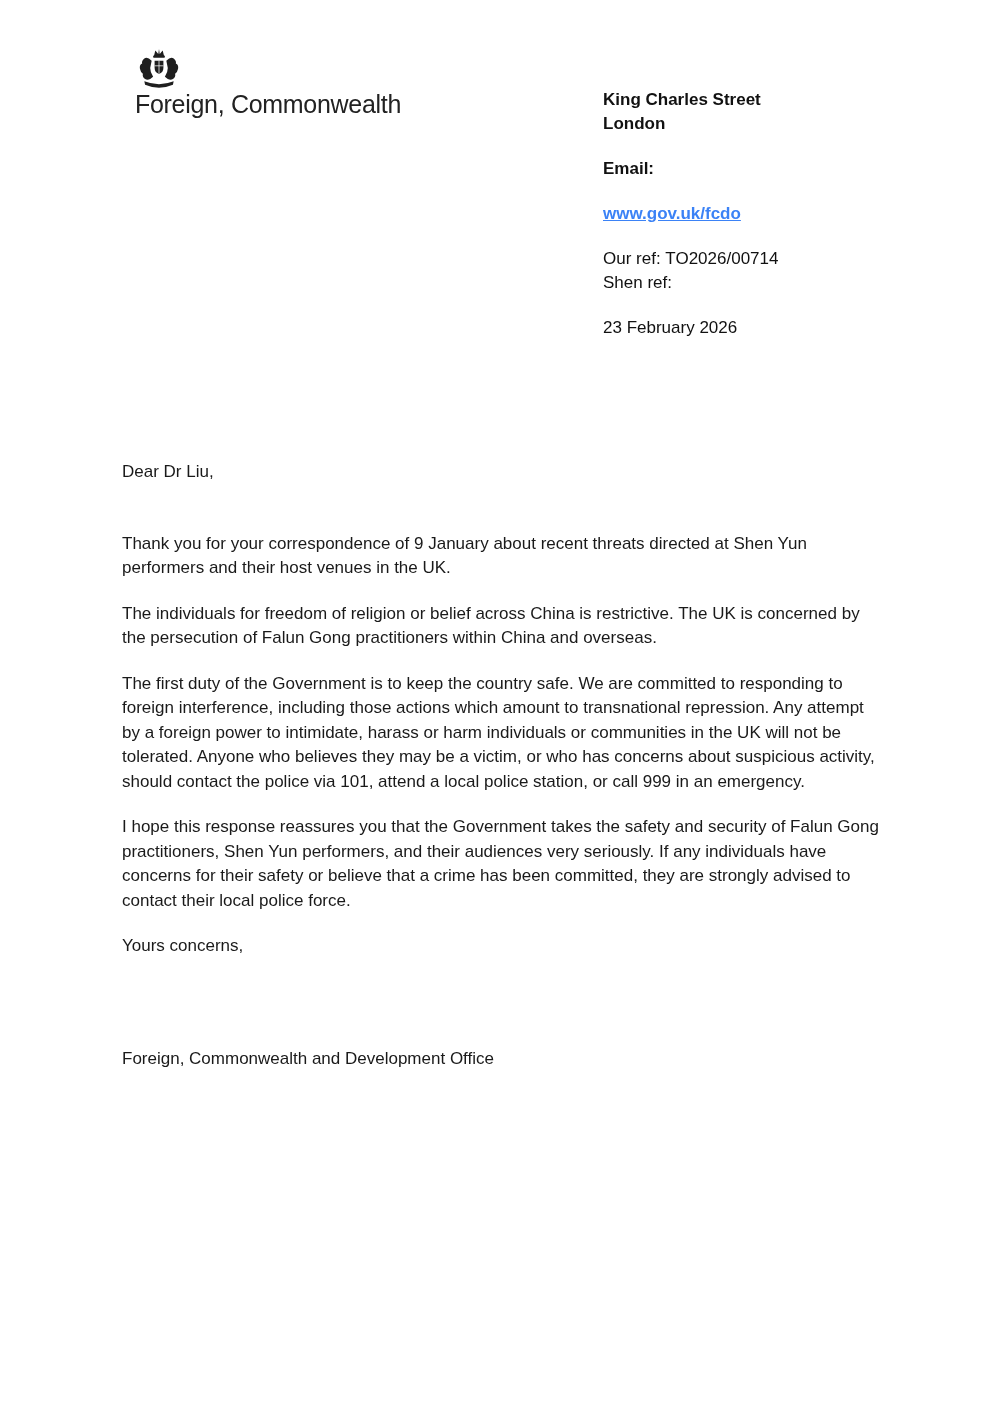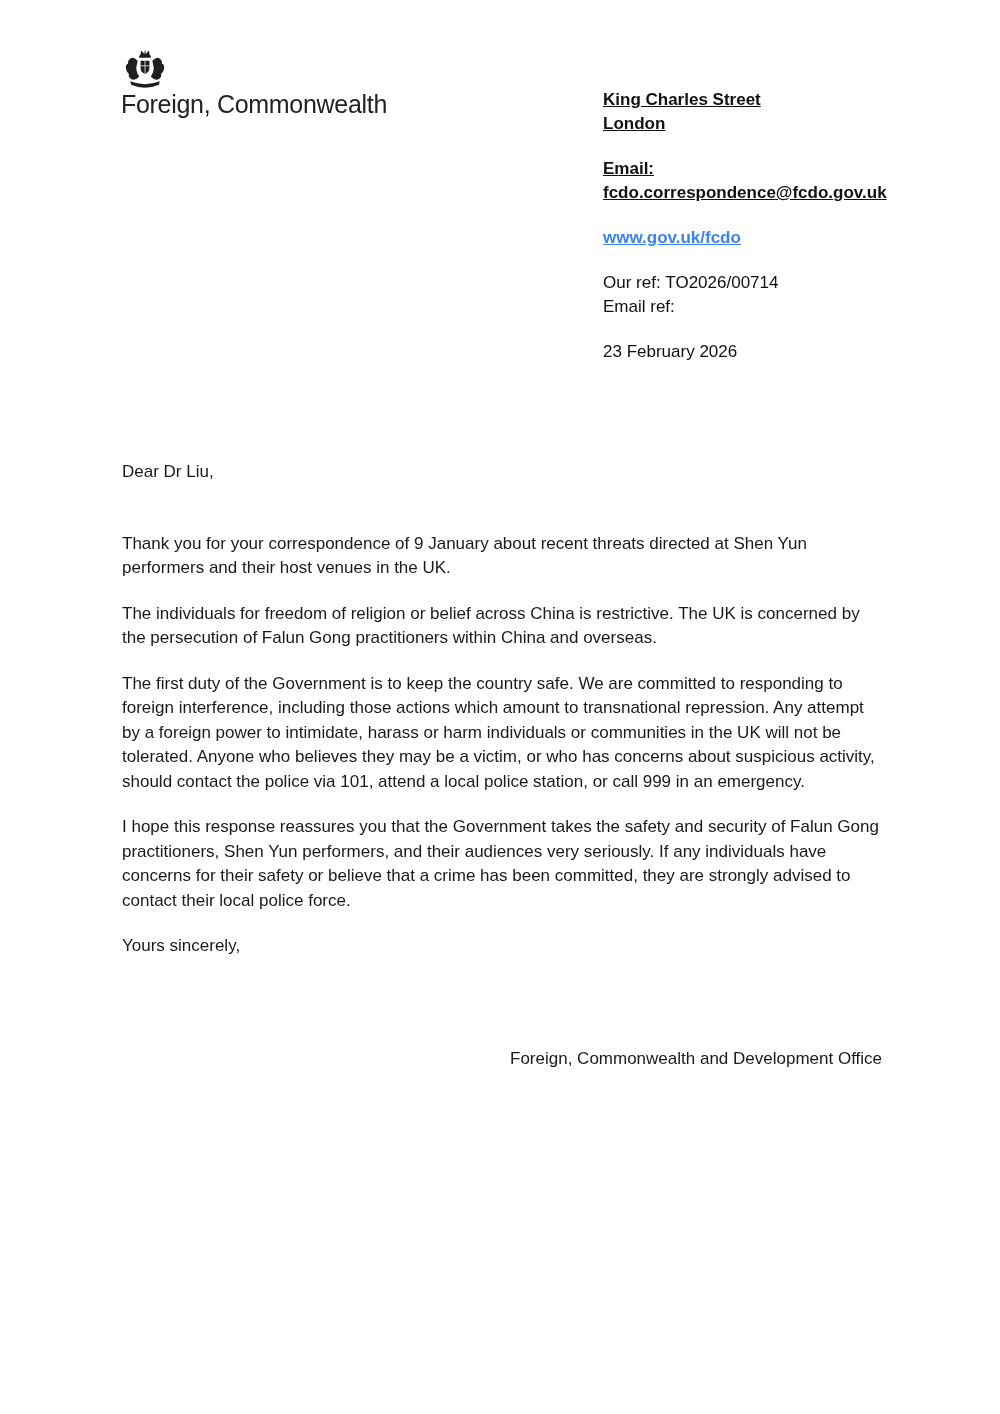--- a/index.html
+++ b/index.html
@@ -9,56 +9,56 @@
     font-family: "Liberation Sans", "DejaVu Sans", sans-serif;
     color: #1a1a1a;
     position: relative;
     overflow: hidden;
   }
   .page { position: absolute; inset: 0; background: #ffffff; }
 
   
   .logo {
     position: absolute; left: 121px; top: 46px;
-    display: flex; align-items: flex-end; flex-direction: column;
+    display: flex; align-items: flex-end;
   }
   .logo-bar {
     width: 4px; background: #1a1a1a; margin-right: 10px;
   }
   .logo-content { padding-top: 2px; }
   .crest { display: block; margin-left: 2px; margin-bottom: 2px; }
   .org-name {
     font-size: 25px; line-height: 28px; color: #222;
     letter-spacing: -0.3px;
   }
 
   
   .contact {
     position: absolute; left: 603px; top: 88px;
     font-size: 17px; line-height: 24px; color: #111;
     width: 360px;
   }
-  .contact .bold { font-weight: bold; text-decoration: underline; }
+  .contact .bold { font-weight: bold; }
   .contact .group { margin-bottom: 21px; }
   .weblink {
     font-weight: bold; color: #3b82f6; text-decoration: underline;
     cursor: pointer;
   }
   .refs { font-weight: normal; }
 
   
   .letter {
     position: absolute; left: 122px; top: 460px; width: 760px;
     font-size: 17px; line-height: 24.5px; color: #1a1a1a;
   }
   .salutation { margin-bottom: 47px; }
   .letter p { margin: 0 0 21px 0; }
   .closing { margin-top: 2px; }
   .signature-org {
-    margin-top: 88px; text-align: right;
+    margin-top: 88px; text-align: left;
   }
 </style>
 </head>
 <body>
 
 <div class="page">
 
   <div class="logo">
     <div class="logo-bar"></div>
     <div class="logo-content">
@@ -83,35 +83,34 @@
     </div>
   </div>
 
   <div class="contact">
     <div class="group bold">
       <div>King Charles Street</div>
       <div>London</div>
     </div>
     <div class="group bold">
       <div>Email:</div>
-      <div>fcdo.correspondence@fcdo.gov.uk</div>
     </div>
     <div class="group">
       <span class="weblink">www.gov.uk/fcdo</span>
     </div>
     <div class="group refs">
       <div><span>Our ref:</span>&nbsp;<span>TO2026/00714</span></div>
-      <div><span>Email ref:</span>&nbsp;<span></span></div>
+      <div><span>Shen ref:</span>&nbsp;<span></span></div>
     </div>
     <div class="group refs">23 February 2026</div>
   </div>
 
   <div class="letter">
     <div class="salutation">Dear Dr Liu,</div>
     <p>Thank you for your correspondence of 9 January about recent threats directed at Shen Yun performers and their host venues in the UK.</p>
     <p>The individuals for freedom of religion or belief across China is restrictive. The UK is concerned by the persecution of Falun Gong practitioners within China and overseas.</p>
     <p>The first duty of the Government is to keep the country safe. We are committed to responding to foreign interference, including those actions which amount to transnational repression. Any attempt by a foreign power to intimidate, harass or harm individuals or communities in the UK will not be tolerated. Anyone who believes they may be a victim, or who has concerns about suspicious activity, should contact the police via 101, attend a local police station, or call 999 in an emergency.</p>
     <p>I hope this response reassures you that the Government takes the safety and security of Falun Gong practitioners, Shen Yun performers, and their audiences very seriously. If any individuals have concerns for their safety or believe that a crime has been committed, they are strongly advised to contact their local police force.</p>
-    <div class="closing">Yours sincerely,</div>
+    <div class="closing">Yours concerns,</div>
     <div class="signature-org">Foreign, Commonwealth and Development Office</div>
   </div>
 
 </div>
 
 </body></html>

